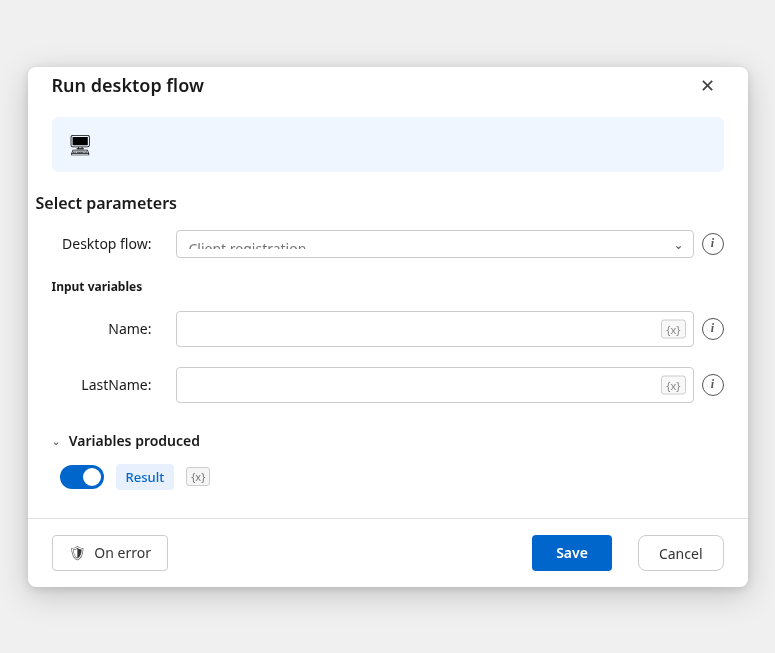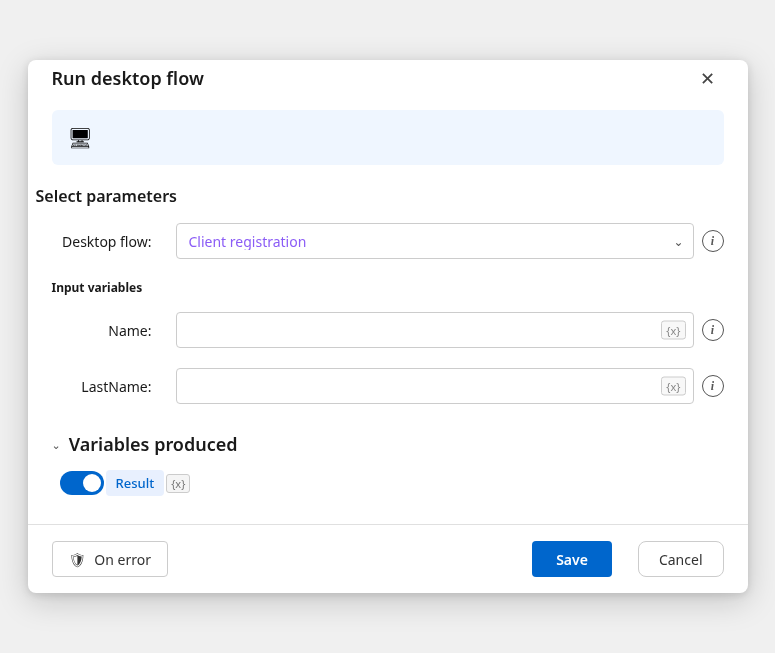--- a/index.html
+++ b/index.html
@@ -114,25 +114,25 @@
       flex: 1;
       position: relative;
     }
 
     .select-wrapper select {
       width: 100%;
       border: 1px solid #ccc;
       border-radius: 4px;
       padding: 8px 36px 8px 12px;
       font-size: 14px;
-      color: #8b5cf6;
+      color: #737373;
       background: #fff;
       appearance: none;
       cursor: pointer;
-      height: 36px;
+      height: 28px;
     }
 
     .select-chevron {
       position: absolute;
       right: 10px;
       top: 50%;
       transform: translateY(-50%);
       pointer-events: none;
       color: #555;
       font-size: 12px;
@@ -204,29 +204,29 @@
       margin-bottom: 14px;
     }
 
     .chevron-down {
       font-size: 11px;
       color: #555;
       cursor: pointer;
     }
 
     .variables-title {
-      font-size: 18px;
+      font-size: 14px;
       font-weight: 600;
       color: #1a1a1a;
     }
 
     .variables-row {
       display: flex;
       align-items: center;
-      gap: 2px;
+      gap: 12px;
       padding-left: 8px;
     }
 
     .toggle-switch {
       width: 44px;
       height: 24px;
       background: #0066cc;
       border-radius: 12px;
       position: relative;
       cursor: pointer;

